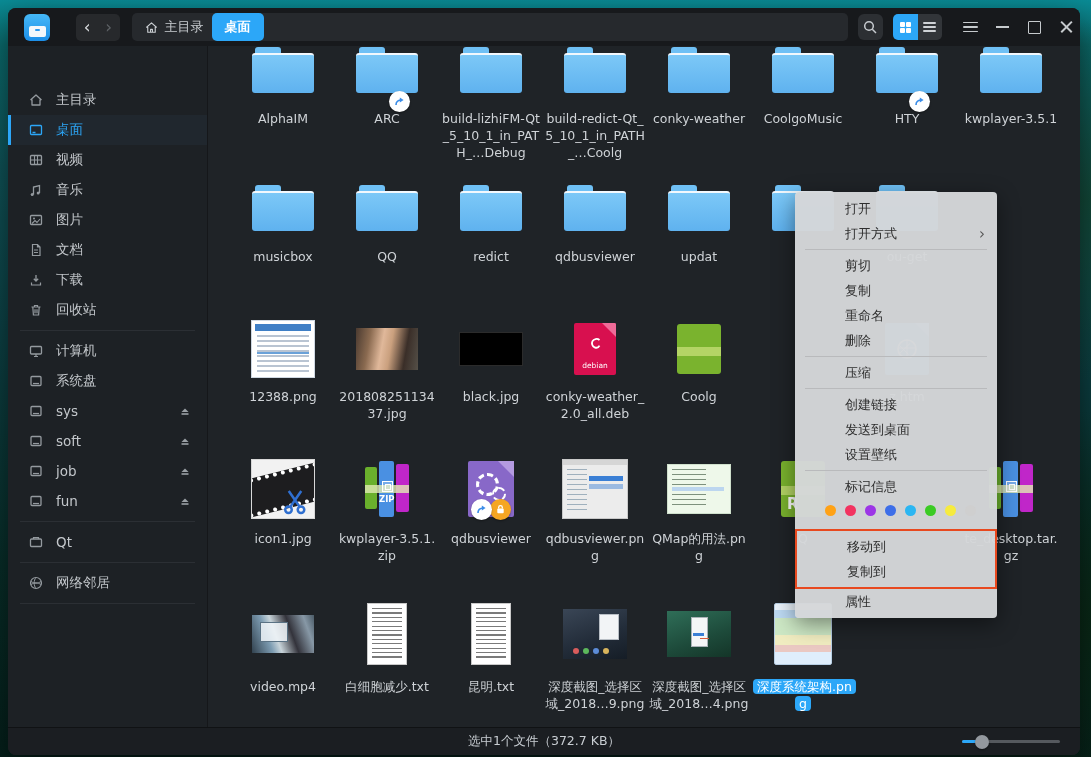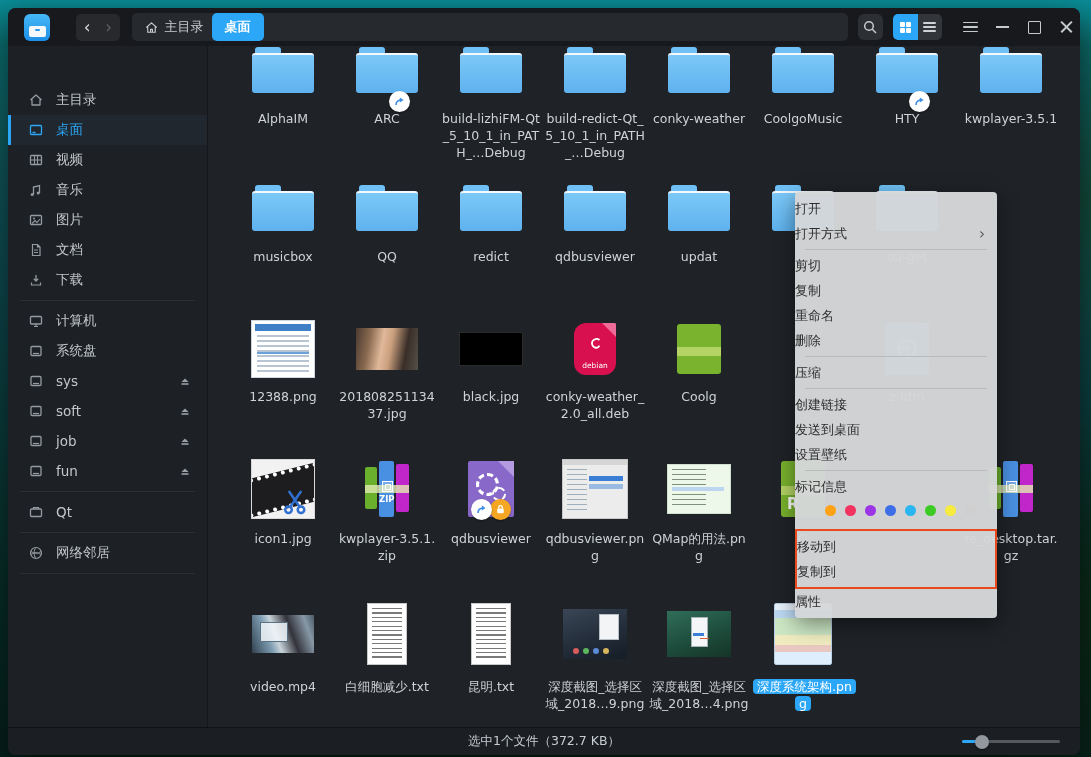--- a/index.html
+++ b/index.html
@@ -76,21 +76,21 @@
   
   .th{position:relative;box-sizing:border-box}
   .t-web{width:64px;height:58px;background:#fff;border:1px solid #cfd8e2}
   .t-web::before{content:"";position:absolute;left:3px;top:3px;right:3px;height:7px;background:#3f7fc6}
   .t-web::after{content:"";position:absolute;left:5px;top:14px;right:5px;bottom:5px;
      background:repeating-linear-gradient(180deg,#b9c4d2 0 1.5px,transparent 1.5px 5px),linear-gradient(180deg,transparent 40%,#6aa1d8 40% 52%,transparent 52%)}
   .t-photo{width:62px;height:42px;background:linear-gradient(100deg,#4a3a30 0%,#8a6a50 22%,#e0b89a 42%,#caa07e 55%,#3a2e28 78%,#555048 100%)}
   .t-gif{width:64px;height:33px;background:linear-gradient(180deg,#a8b07c 0%,#7e8a55 55%,#97906c 100%)}
   .t-gif::before{content:"";position:absolute;left:34px;top:8px;width:5px;height:14px;background:#3c4a66;box-shadow:8px 1px 0 #34425c}
   .t-black{width:64px;height:34px;background:#000;border:1px solid #2b2b2b}
-  .t-deb{width:42px;height:52px;background:#d8104f;border-radius:12px;display:flex;flex-direction:column;align-items:center;justify-content:flex-end}
+  .t-deb{width:42px;height:52px;background:#d8104f;border-radius:2px;display:flex;flex-direction:column;align-items:center;justify-content:flex-end}
   .t-deb::before{content:"";position:absolute;right:0;top:0;border:7px solid #ef6b98;border-left-color:transparent;border-bottom-color:transparent;border-radius:0 2px 0 0;filter:brightness(1)}
   .t-deb .swirl{position:absolute;top:8px}
   .t-deb .dlab{color:#fff;font-size:7.5px;margin-bottom:5px}
   .t-green{width:44px;height:50px;background:#7ab32e;border-radius:3px;overflow:hidden}
   .t-green::before{content:"";position:absolute;left:0;right:0;top:45%;height:9px;background:#b4d465}
   .t-green .rlab{position:absolute;left:6px;bottom:4px;color:#fff;font-weight:bold;font-size:15px}
   .t-htm{width:44px;height:52px;background:#4a8fe2;border-radius:2px;display:flex;align-items:center;justify-content:center}
   .t-htm::before{content:"";position:absolute;right:0;top:0;border:7px solid #8ab8ef;border-left-color:transparent;border-bottom-color:transparent}
   .t-film{width:64px;height:60px;background:#f2f2f2;border:1px solid #d8d8d8;overflow:hidden}
   .t-film .strip{position:absolute;left:-8px;top:10px;width:86px;height:30px;background:#1d1d1f;transform:rotate(-14deg);
@@ -127,21 +127,21 @@
   .t-shot9::after{content:"";position:absolute;left:10px;bottom:5px;width:6px;height:6px;border-radius:50%;background:#d85c5c;
      box-shadow:10px 0 0 #5cb85c,20px 0 0 #5c8cd8,30px 0 0 #d8b45c}
   .t-shot4{width:64px;height:46px;background:linear-gradient(160deg,#2f6e58 0%,#1d4a3a 60%,#143528 100%)}
   .t-shot4::before{content:"";position:absolute;left:24px;top:6px;width:15px;height:28px;background:#f4f6f7;border:1px solid #aab2b8}
   .t-shot4::after{content:"";position:absolute;left:26px;top:22px;width:11px;height:3px;background:#3a7fd5;box-shadow:6px 4px 0 -1px #d85c3c}
   .t-arch{width:58px;height:62px;border:1px solid #b8cfe4;border-radius:2px;
      background:linear-gradient(180deg,#eaf3fb 0 10%,#bcd9f2 10% 24%,#cde8c5 24% 52%,#f0ecc0 52% 68%,#eac8c2 68% 80%,#dfeefc 80% 100%)}
   
   .menu{position:absolute;left:787px;top:184px;width:202px;z-index:5;background:rgba(213,215,217,.97);
         border-radius:4px;box-shadow:0 6px 22px rgba(0,0,0,.45);padding:4px 0;box-sizing:border-box}
-  .mi{height:25px;display:flex;align-items:center;font-size:13px;color:#2e2e2e;position:relative}
+  .mi{height:25px;display:flex;align-items:center;padding-left:50px;font-size:13px;color:#2e2e2e;position:relative}
   .mi .chev{position:absolute;right:12px;font-size:15px;color:#555}
   .mdiv{height:1px;background:#b9babc;margin:3px 10px}
   .dots{height:22px;display:flex;align-items:center;gap:9px;padding-left:30px}
   .dot{width:11px;height:11px;border-radius:50%}
   .mgap{height:8px}
   .hlbox{border:2px solid #e8491f;padding:3px 0;margin:0 -0px}
   
   .status{position:absolute;left:0;right:0;bottom:0;height:27px;background:#1b1e22;border-top:1px solid #101214;
           display:flex;align-items:center;justify-content:center;color:#c8cdd2;font-size:12.5px;z-index:6}
   .slider{position:absolute;right:20px;top:12px;width:98px;height:3px;background:#55595e;border-radius:2px}
@@ -255,20 +255,26 @@
         </svg>
       <span>文档</span>
     </div>
     <div class="sbi">
       <svg width="16" height="16" viewBox="0 0 16 16">
           <path d="M8 3v6M5.8 6.8 8 9l2.2-2.2" fill="none" stroke="#949a9f" stroke-width="1.3"></path>
           <path d="M3.5 10.5v2.5h9v-2.5" fill="none" stroke="#949a9f" stroke-width="1.2"></path>
         </svg>
       <span>下载</span>
     </div>
+    <div class="sbi">
+      <svg width="16" height="16" viewBox="0 0 16 16">
+          <path d="M3.5 5h9M6.5 5V3.5h3V5M4.8 5l.6 8h5.2l.6-8M7 7.2v4M9 7.2v4" fill="none" stroke="#949a9f" stroke-width="1.2"></path>
+        </svg>
+      <span>回收站</span>
+    </div>
     <div class="sb-div"></div>
     <div class="sbi">
       <svg width="16" height="16" viewBox="0 0 16 16">
           <rect x="2.5" y="3.5" width="11" height="7.5" rx="1" fill="none" stroke="#949a9f" stroke-width="1.3"></rect>
           <path d="M8 11v2.2M6 13.5h4" stroke="#949a9f" stroke-width="1.2"></path>
         </svg>
       <span>计算机</span>
     </div>
     <div class="sbi">
       <svg width="16" height="16" viewBox="0 0 16 16">
@@ -362,21 +368,21 @@
     <div class="cell">
         <div class="ibox">
           <div class="folder"></div>
         </div>
         <div class="flabel">build-lizhiFM-Qt_5_10_1_in_PATH_…Debug</div>
       </div>
     <div class="cell">
         <div class="ibox">
           <div class="folder"></div>
         </div>
-        <div class="flabel">build-redict-Qt_5_10_1_in_PATH_…Debug</div>
+        <div class="flabel">build-redict-Qt_5_10_1_in_PATH_…Coolg</div>
       </div>
     <div class="cell">
         <div class="ibox">
           <div class="folder"></div>
         </div>
         <div class="flabel">conky-weather</div>
       </div>
     <div class="cell">
         <div class="ibox">
           <div class="folder"></div>

